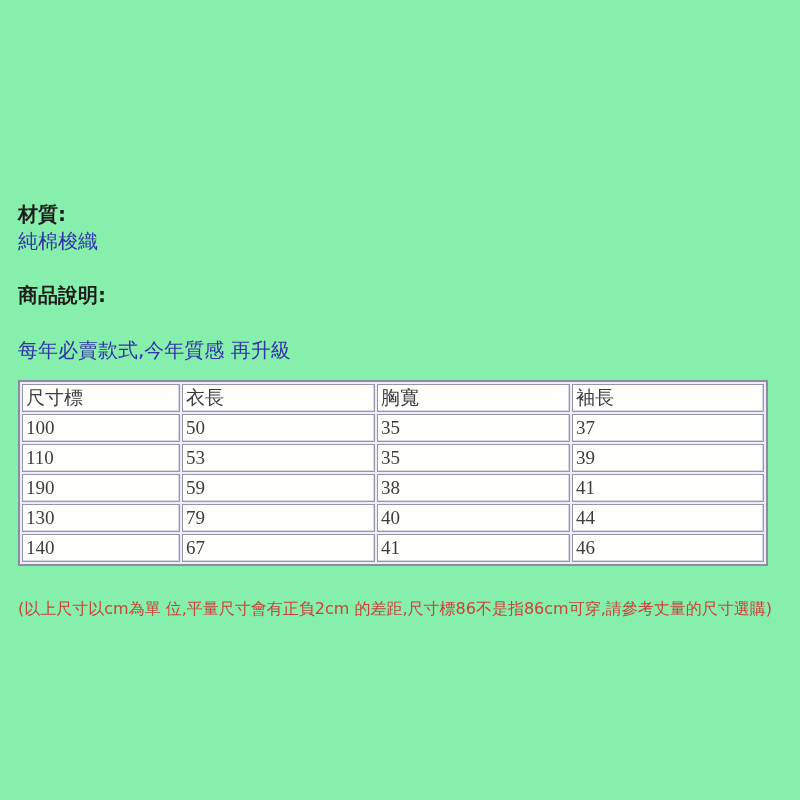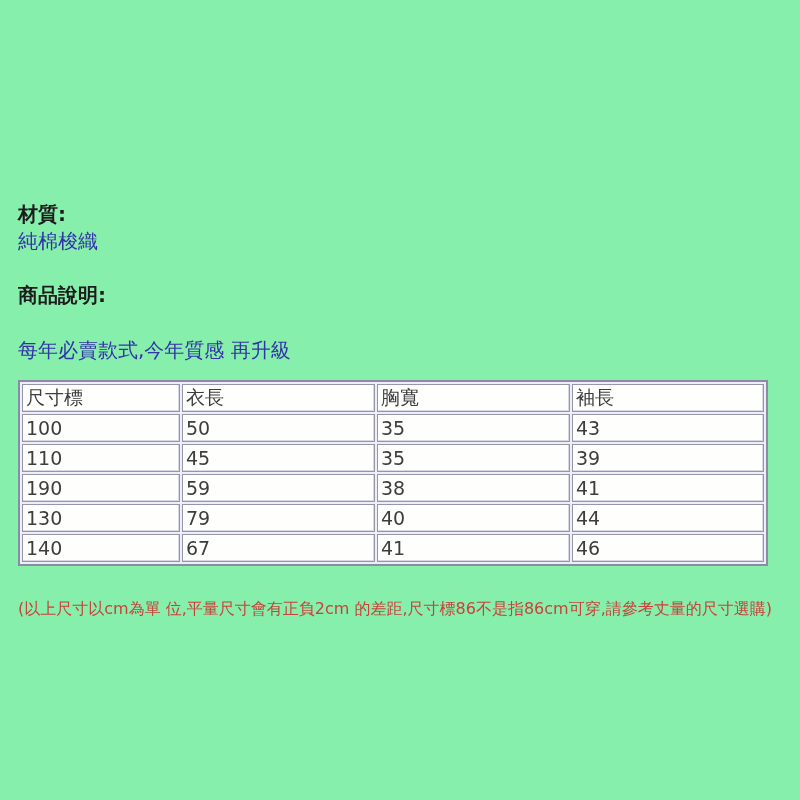--- a/index.html
+++ b/index.html
@@ -55,20 +55,21 @@
     background: #fefefc;
     height: 26px;
     padding: 0 2px 0 3px;
     font-size: 19px;
     font-weight: 400;
     color: #3d3d3d;
     text-align: left;
     vertical-align: middle;
     white-space: nowrap;
     overflow: hidden;
+    font-family: Liberation Serif, serif;
   }
   .size-note {
     margin-top: 34px;
     font-size: 16px;
     color: #c9423a;
     line-height: 18px;
     white-space: nowrap;
   }
 </style>
 </head>
@@ -94,25 +95,25 @@
         <tr>
           <th>尺寸標</th>
           <th>衣長</th>
           <th>胸寬</th>
           <th>袖長</th>
         </tr>
         <tr>
           <td>100</td>
           <td>50</td>
           <td>35</td>
-          <td>43</td>
+          <td>37</td>
         </tr>
         <tr>
           <td>110</td>
-          <td>45</td>
+          <td>53</td>
           <td>35</td>
           <td>39</td>
         </tr>
         <tr>
           <td>190</td>
           <td>59</td>
           <td>38</td>
           <td>41</td>
         </tr>
         <tr>

